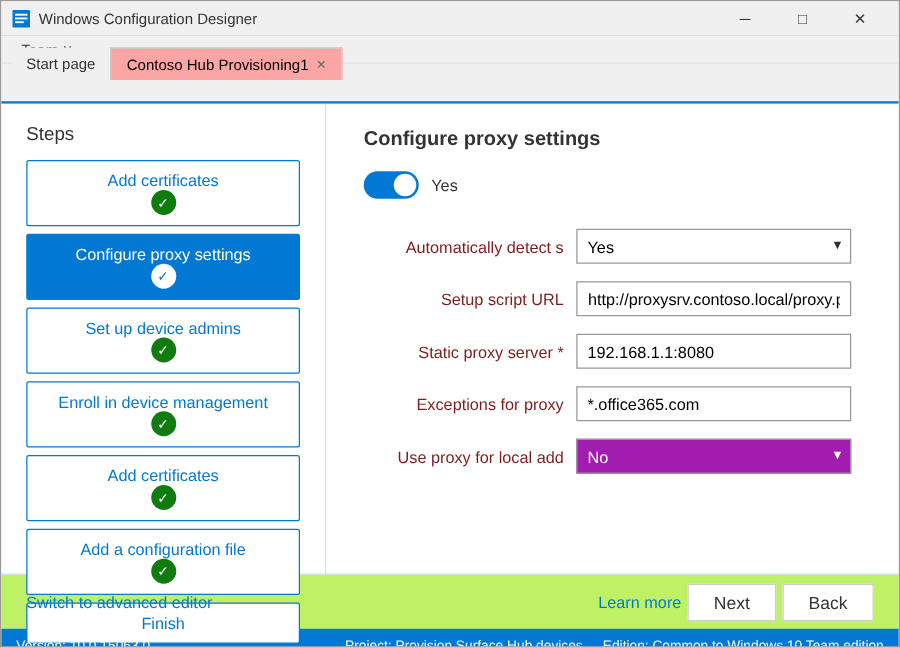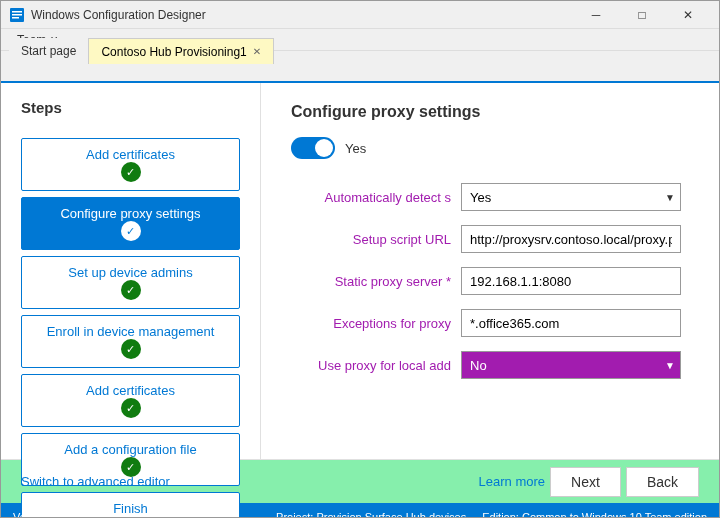--- a/index.html
+++ b/index.html
@@ -83,21 +83,21 @@
       border: 1px solid #ccc;
       border-bottom: none;
       background: #e0e0e0;
       color: #333;
       display: flex;
       align-items: center;
       gap: 6px;
       height: 26px;
     }
     .tab.active {
-      background: #fef9c3;
+      background: #fca5a5;
       color: #000;
       border-color: #ccc;
       margin-top: 24px;
     }
     .tab-start {
       background: #f0f0f0;
       border: none;
     }
     .tab-close {
       font-size: 10px;
@@ -114,23 +114,23 @@
 
     
     .steps-panel {
       width: 260px;
       padding: 16px 20px;
       border-right: 1px solid #e0e0e0;
       flex-shrink: 0;
     }
     .steps-title {
       font-size: 15px;
-      font-weight: 700;
-      color: #333;
-      margin-bottom: 22px;
+      font-weight: 400;
+      color: #333;
+      margin-bottom: 12px;
     }
     .step-btn {
       display: flex;
       align-items: center;
       justify-content: space-between;
       width: 100%;
       padding: 8px 14px;
       margin-bottom: 6px;
       border: 1px solid #0078d4;
       background: white;
@@ -209,21 +209,21 @@
 
     
     .form-row {
       display: flex;
       align-items: center;
       margin-bottom: 14px;
       gap: 10px;
     }
     .form-label {
       font-size: 13px;
-      color: #a21caf;
+      color: #7f1d1d;
       min-width: 160px;
       text-align: right;
       flex-shrink: 0;
     }
     .form-control {
       flex: 1;
       max-width: 220px;
     }
     .form-select {
       width: 100%;
@@ -265,21 +265,21 @@
       color: white;
     }
 
     
     .bottom-toolbar {
       display: flex;
       align-items: center;
       justify-content: space-between;
       padding: 8px 20px;
       border-top: 1px solid #e0e0e0;
-      background: #86efac;
+      background: #bef264;
       height: 44px;
     }
     .bottom-left {
       display: flex;
       align-items: center;
       gap: 20px;
     }
     .link-btn {
       color: #0078d4;
       text-decoration: none;

